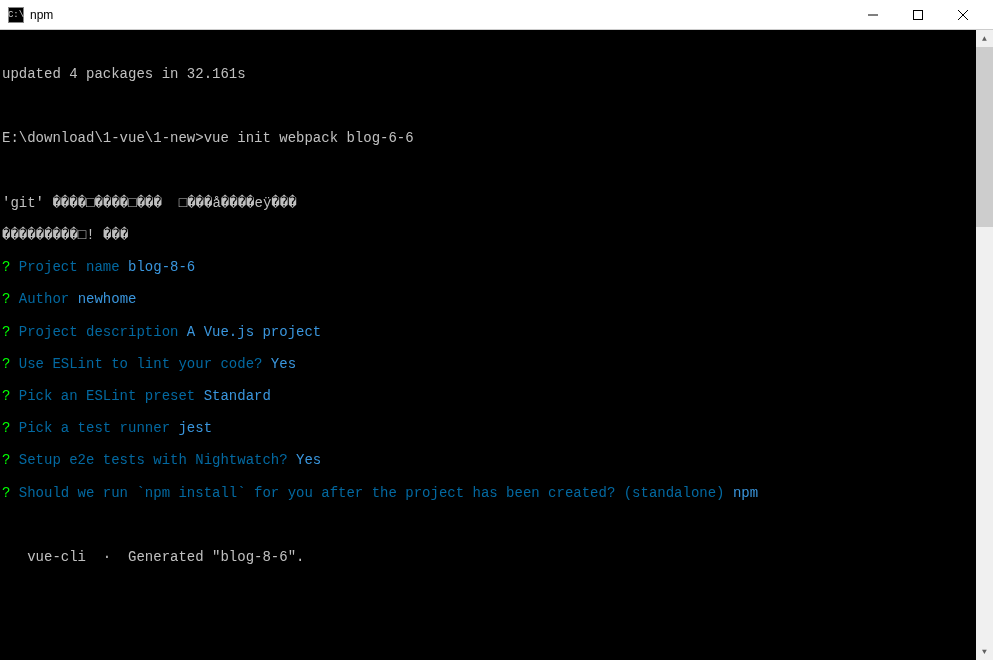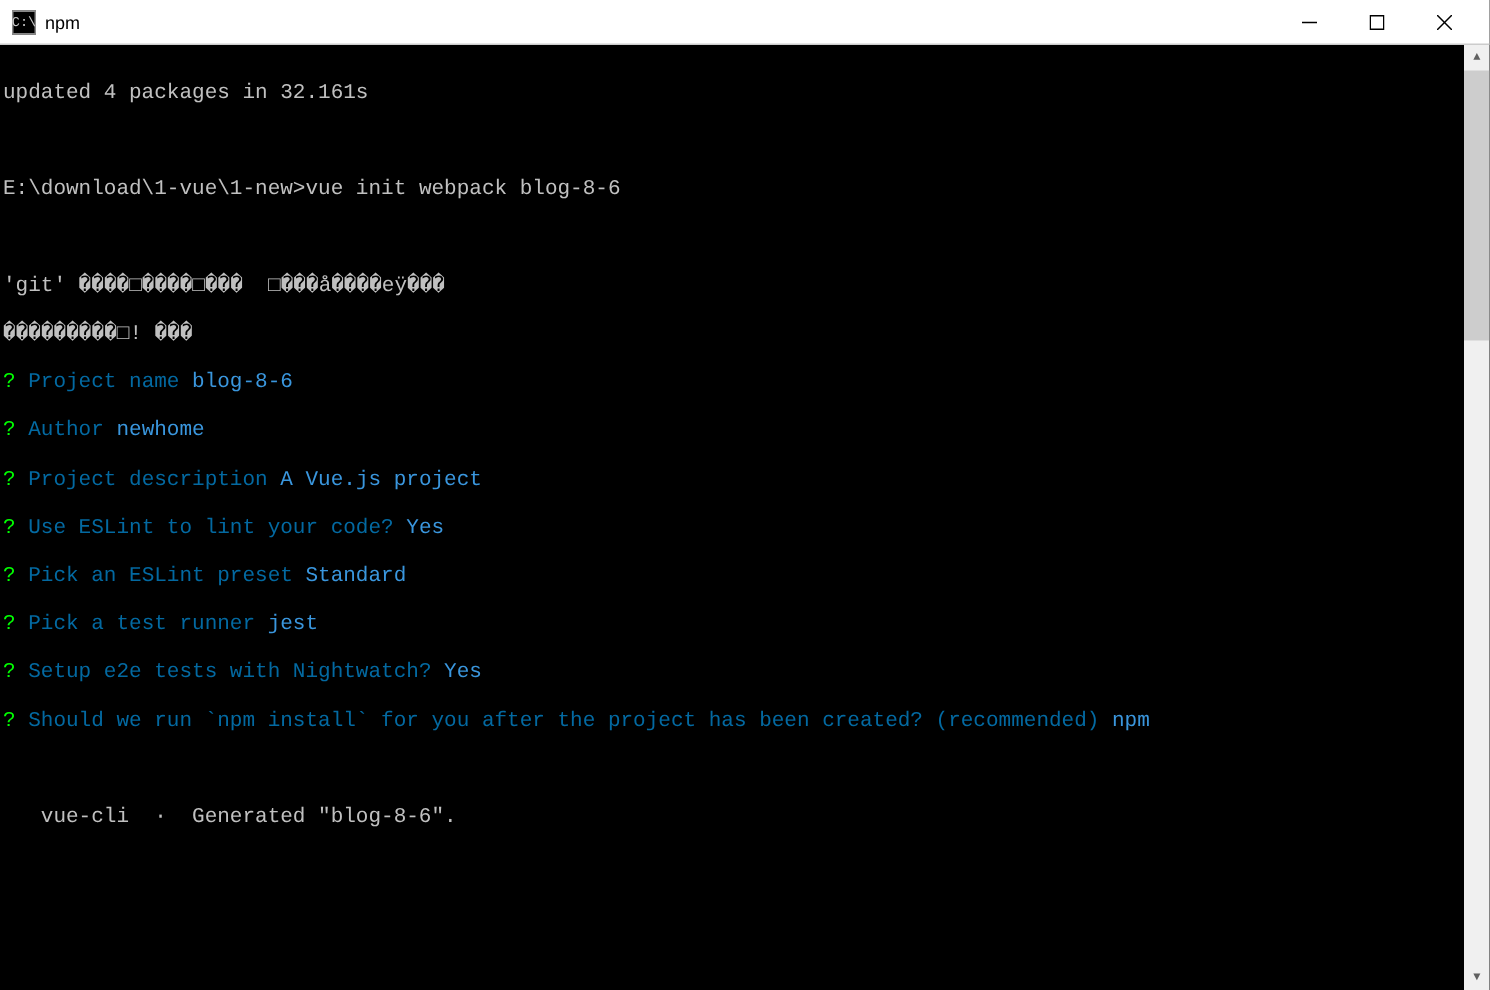--- a/index.html
+++ b/index.html
@@ -51,21 +51,21 @@
     }
     .terminal {
       background: #000;
       height: 630px;
       overflow: hidden;
       position: relative;
       display: flex;
     }
     .terminal-content {
       flex: 1;
-      padding: 8px 2px;
+      padding: 20px 2px;
       font-size: 14px;
       line-height: 1.15;
       color: #c0c0c0;
       white-space: pre;
       overflow: hidden;
     }
     .scrollbar {
       width: 17px;
       background: #f0f0f0;
       display: flex;
@@ -122,32 +122,32 @@
           <line x1="10" y1="0" x2="0" y2="10" stroke="#000" stroke-width="1"></line>
         </svg>
     </div>
   </div>
 </div>
 
 <div class="terminal">
   <div class="terminal-content">
 <span class="line gray">updated 4 packages in 32.161s</span>
 <span class="line"> </span>
-<span class="line"><span class="gray">E:\download\1-vue\1-new&gt;</span><span class="gray">vue init webpack blog-8-6</span></span>
+<span class="line"><span class="gray">E:\download\1-vue\1-new&gt;</span><span class="gray">vue init webpack blog-6-6</span></span>
 <span class="line"> </span>
 <span class="line gray">'git' ����□����□���  □���å����eÿ���</span>
 <span class="line gray">���������□! ���</span>
 <span class="line"><span class="green">?</span><span class="white"> Project name </span><span class="cyan">blog-8-6</span></span>
 <span class="line"><span class="green">?</span><span class="white"> Author </span><span class="cyan">newhome</span></span>
 <span class="line"><span class="green">?</span><span class="white"> Project description </span><span class="cyan">A Vue.js project</span></span>
 <span class="line"><span class="green">?</span><span class="white"> Use ESLint to lint your code? </span><span class="cyan">Yes</span></span>
 <span class="line"><span class="green">?</span><span class="white"> Pick an ESLint preset </span><span class="cyan">Standard</span></span>
 <span class="line"><span class="green">?</span><span class="white"> Pick a test runner </span><span class="cyan">jest</span></span>
 <span class="line"><span class="green">?</span><span class="white"> Setup e2e tests with Nightwatch? </span><span class="cyan">Yes</span></span>
-<span class="line"><span class="green">?</span><span class="white"> Should we run `npm install` for you after the project has been created? (recommended) </span><span class="cyan">npm</span></span>
+<span class="line"><span class="green">?</span><span class="white"> Should we run `npm install` for you after the project has been created? (standalone) </span><span class="cyan">npm</span></span>
 <span class="line"> </span>
 <span class="line gray">   vue-cli  ·  Generated "blog-8-6".</span>
 
 
 
 
 
 
 
 

